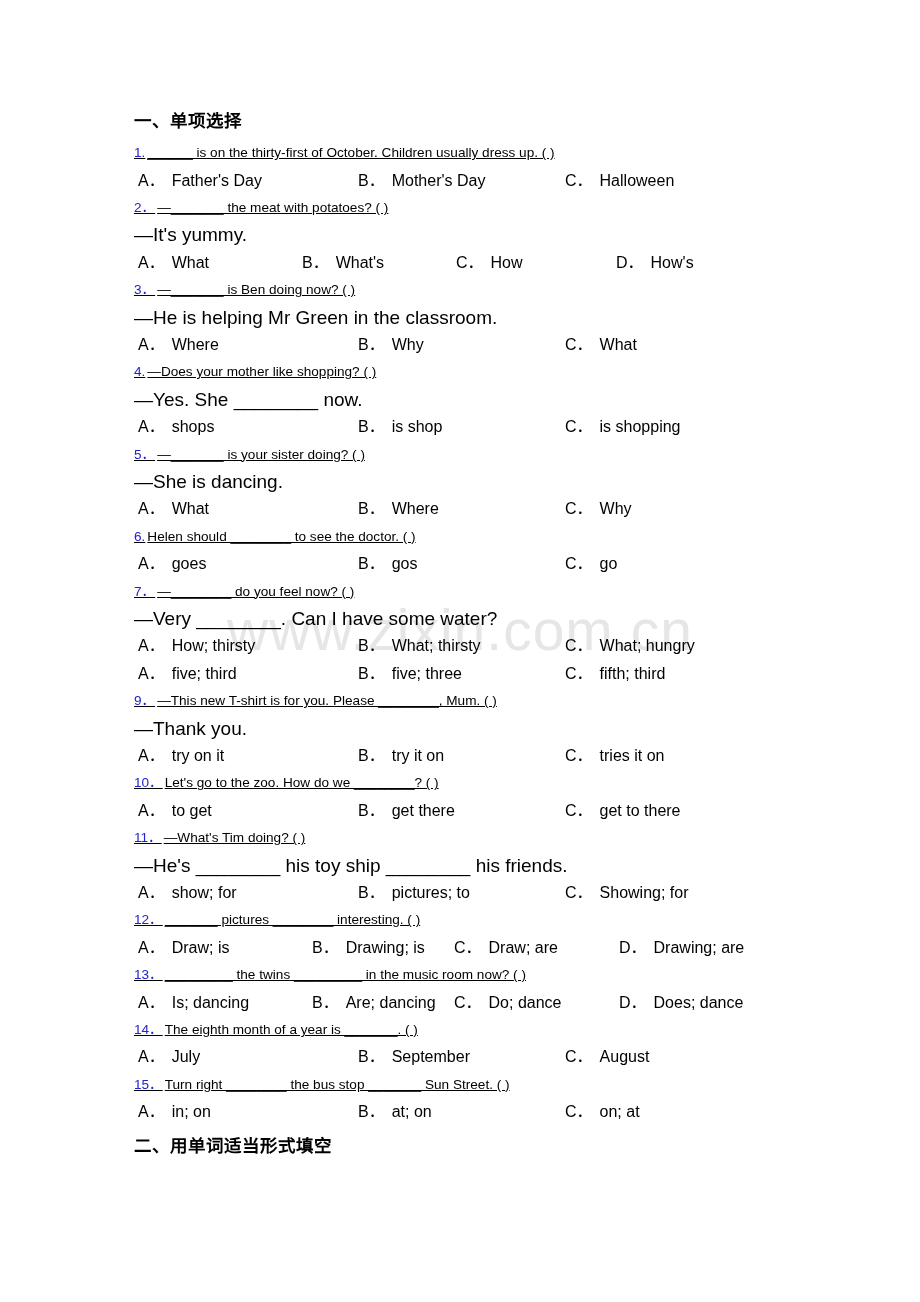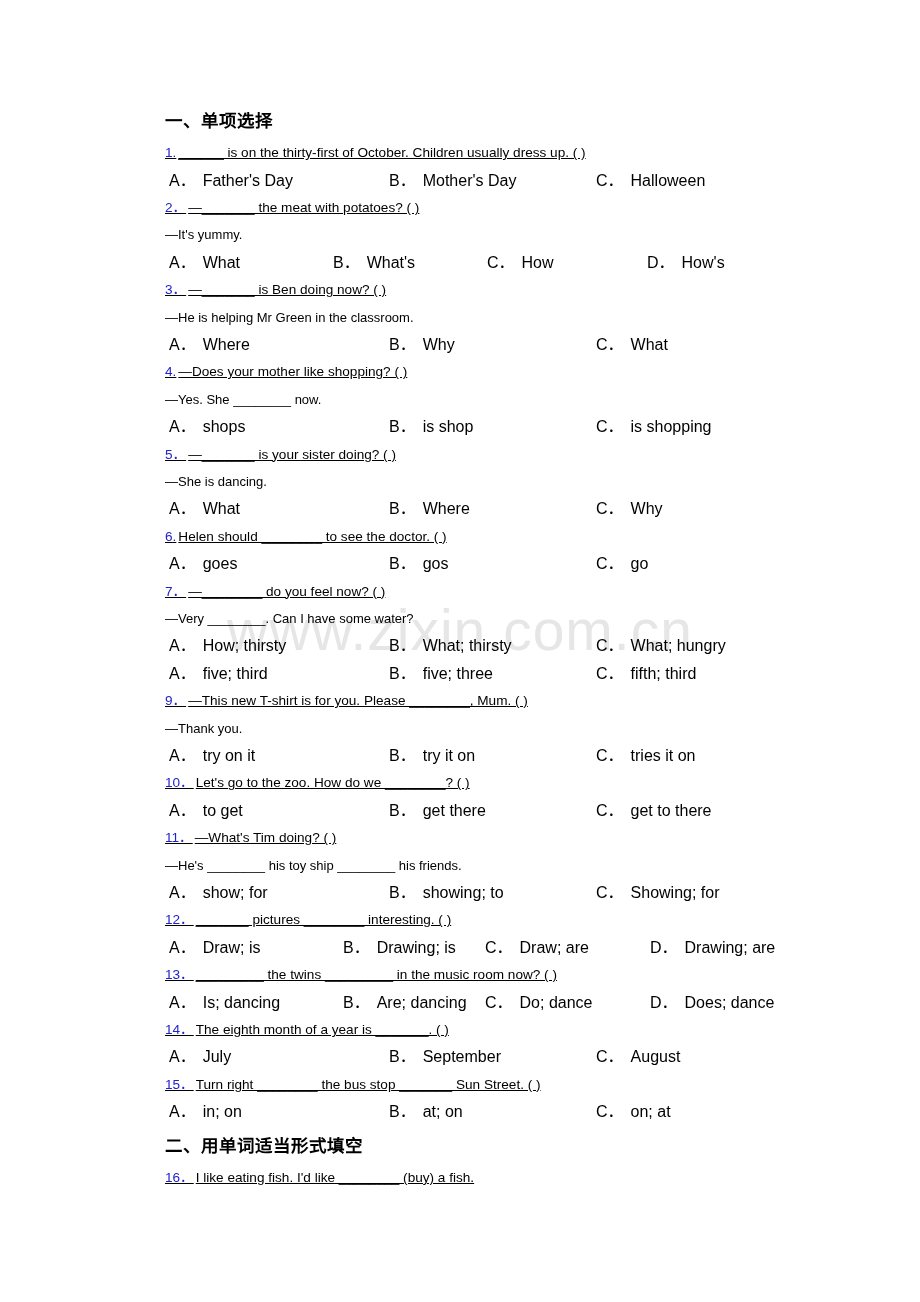--- a/index.html
+++ b/index.html
@@ -36,21 +36,20 @@
     font-weight: 400;
   }
 
   
   #page {
     position: absolute;
     left: 134px;
     top: 108px;
     width: 660px;
     z-index: 2;
-    margin-left: 31px;
   }
 
   .section-heading {
     font-size: 17.5px;
     font-weight: 600;
     line-height: 1.5;
     margin: 0 0 5px 0;
     letter-spacing: 0.5px;
     font-family: "Liberation Sans", "DejaVu Sans", sans-serif;
   }
@@ -65,21 +64,21 @@
     position: relative;
     text-decoration: underline;
   }
   .qnum {
     color: #2222cc;
     margin-right: 2px;
   }
   .qnum.w2 { letter-spacing: 0; }
 
   .contline {
-    font-size: 13px;
+    font-size: 19px;
     line-height: 27.4px;
     white-space: nowrap;
   }
 
   
   .optrow {
     font-size: 16px;
     line-height: 27.4px;
     height: 27.4px;
     position: relative;
@@ -210,21 +209,21 @@
     <span class="opt c1"><span class="optlabel">B．</span><span>get there</span></span>
     <span class="opt c2"><span class="optlabel">C．</span><span>get to there</span></span>
   </div>
 
   <div class="qline">
     <span class="qnum w2">11．</span><span>—What's Tim doing? (  )</span>
   </div>
   <div class="contline">—He's ________ his toy ship ________ his friends.</div>
   <div class="optrow cols3">
     <span class="opt c0"><span class="optlabel">A．</span><span>show; for</span></span>
-    <span class="opt c1"><span class="optlabel">B．</span><span>showing; to</span></span>
+    <span class="opt c1"><span class="optlabel">B．</span><span>pictures; to</span></span>
     <span class="opt c2"><span class="optlabel">C．</span><span>Showing; for</span></span>
   </div>
 
   <div class="qline">
     <span class="qnum w2">12．</span><span>_______ pictures ________ interesting. (  )</span>
   </div>
   <div class="optrow cols4b">
     <span class="opt c0"><span class="optlabel">A．</span><span>Draw; is</span></span>
     <span class="opt c1"><span class="optlabel">B．</span><span>Drawing; is</span></span>
     <span class="opt c2"><span class="optlabel">C．</span><span>Draw; are</span></span>
@@ -254,17 +253,14 @@
     <span class="qnum w2">15．</span><span>Turn right ________ the bus stop _______ Sun Street. (  )</span>
   </div>
   <div class="optrow cols3">
     <span class="opt c0"><span class="optlabel">A．</span><span>in; on</span></span>
     <span class="opt c1"><span class="optlabel">B．</span><span>at; on</span></span>
     <span class="opt c2"><span class="optlabel">C．</span><span>on; at</span></span>
   </div>
 
   <h2 class="section-heading second">二、用单词适当形式填空</h2>
 
-  <div class="qline">
-    <span class="qnum w2">16．</span><span>I like eating fish. I'd like ________ (buy) a fish.</span>
-  </div>
 
 </div>
 
 </body></html>

